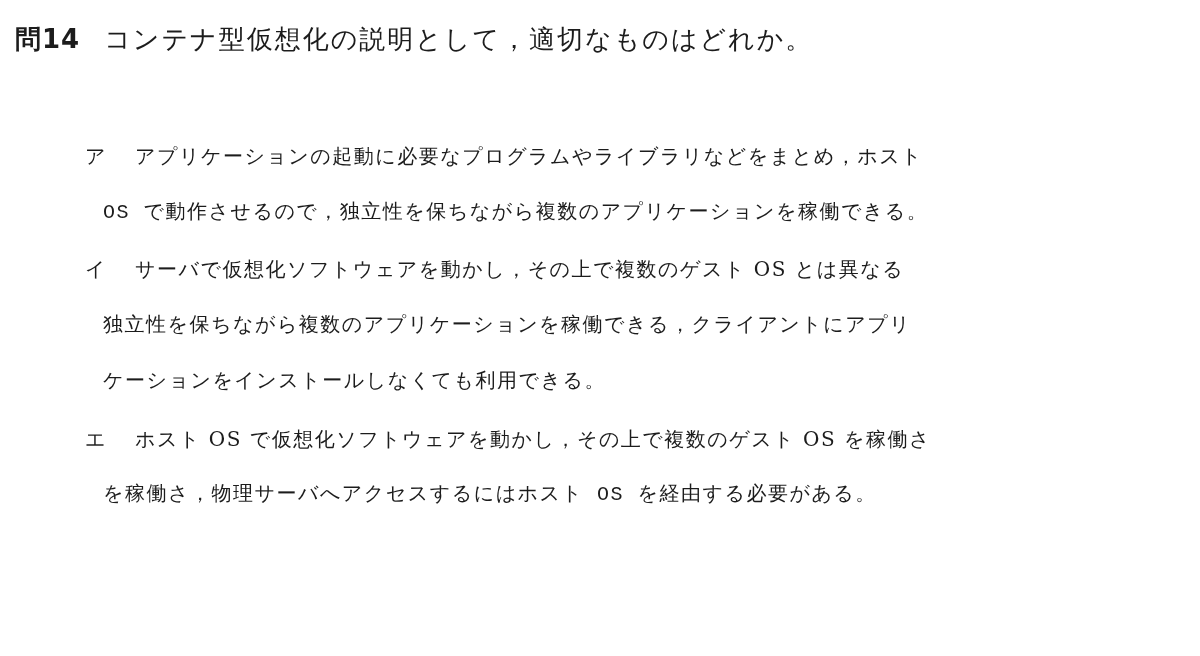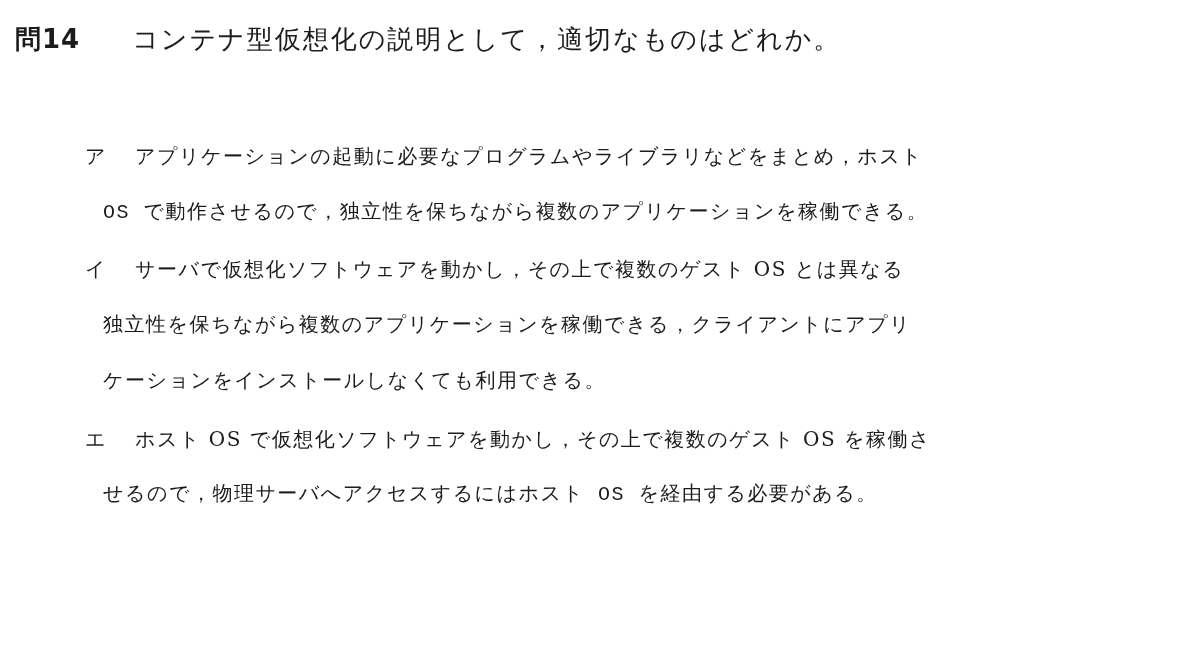--- a/index.html
+++ b/index.html
@@ -20,21 +20,20 @@
     height: 656px;
     background: #ffffff;
   }
   .q-header {
     position: absolute;
     top: 22px;
     left: 15px;
     display: flex;
     align-items: baseline;
     white-space: nowrap;
-    gap: 28px;
   }
   .q-number {
     font-family: "DejaVu Sans", "Liberation Sans", sans-serif;
     font-weight: 600;
     font-size: 26px;
     letter-spacing: 1px;
   }
   .q-stem {
     margin-left: 24px;
     font-size: 26px;
@@ -93,17 +92,17 @@
 
     <div>
       <div class="line cont">独立性を保ちながら複数のアプリケーションを稼働できる，クライアントにアプリ</div>
       <div class="line cont">ケーションをインストールしなくても利用できる。</div>
     </div>
 
     <div>
       <div class="line first">
         <span class="choice-letter">エ</span><span>ホスト OS で仮想化ソフトウェアを動かし，その上で複数のゲスト OS を稼働さ</span>
       </div>
-      <div class="line cont">せるので，物理サーバへアクセスするにはホスト OS を経由する必要がある。</div>
+      <div class="line cont">を稼働さ，物理サーバへアクセスするにはホスト OS を経由する必要がある。</div>
     </div>
 
   </div>
 </div>
 
 </body></html>

